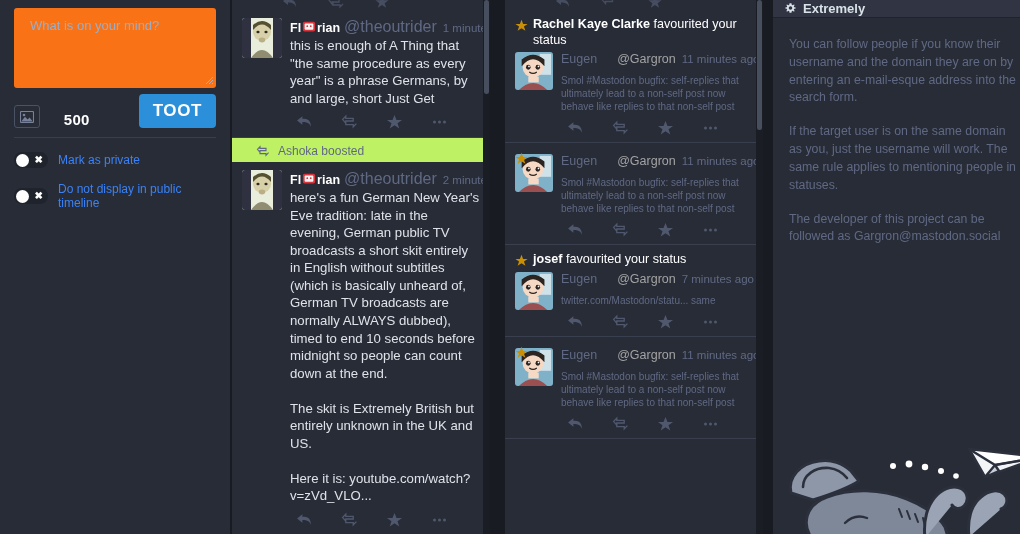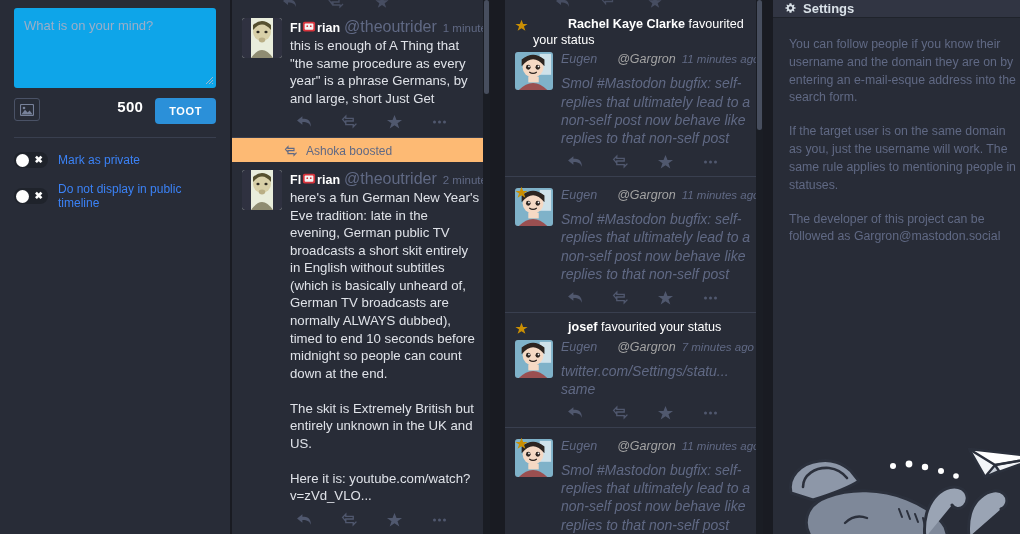--- a/index.html
+++ b/index.html
@@ -19,40 +19,40 @@
   
   .col-compose {
     width: 230px; height: 534px;
     background: #282c37;
     padding: 8px 14px 0 14px;
     flex: 0 0 230px;
     position: relative;
   }
   .compose-textarea {
     width: 202px; height: 80px;
-    background: #0ea5e9;
+    background: #f97316;
     border: 0; outline: 0;
     resize: none;
     border-radius: 3px;
     font-family: "Liberation Sans", sans-serif;
     font-size: 13px;
     color: #282c37;
-    padding: 9px 10px;
+    padding: 9px 16px;
     display: block;
     line-height: 1.4;
   }
   .compose-textarea::placeholder { color: #9baec8; }
   .resize-grip {
     position: absolute;
     right: 16px; top: 76px;
     width: 9px; height: 9px;
     pointer-events: none;
   }
   .compose-row {
-    display: flex; align-items: flex-start;
+    display: flex; align-items: flex-end;
     margin-top: 10px;
     height: 30px;
   }
   .upload-btn {
     width: 26px; height: 23px;
     border: 1px solid #4a5266;
     border-radius: 3px;
     display: flex; align-items: center; justify-content: center;
     background: transparent;
     cursor: pointer;
@@ -63,26 +63,27 @@
     font-size: 15px;
     font-weight: bold;
     margin-right: 12px;
     letter-spacing: .3px;
   }
   .toot-btn {
     background: #2b90d9;
     color: #fff;
     border: 0;
     border-radius: 4px;
-    font-size: 11px;
+    font-size: 17px;
     font-weight: bold;
     letter-spacing: .6px;
     padding: 7px 14px;
     cursor: pointer;
     font-family: "Liberation Sans", sans-serif;
+    margin-left: 37px;
   }
   .compose-divider {
     height: 1px; background: #393f4f;
     margin: 9px 0 0 0;
   }
   .toggle-row {
     display: flex; align-items: center;
     margin-top: 14px;
     cursor: pointer;
   }
@@ -132,22 +133,22 @@
   .status {
     border-bottom: 1px solid #393f4f;
     padding: 8px 10px 5px 10px;
     display: flex;
     background: #282c37;
   }
   .boost-line {
     display: flex; align-items: center;
     color: #606984;
     font-size: 12px;
-    padding: 6px 10px 4px 52px;
-    background: #fdba74;
+    padding: 6px 10px 4px 24px;
+    background: #bef264;
     border-bottom: 0;
   }
   .boost-line .boost-ico { margin-right: 8px; display:flex; }
   .avatar {
     width: 40px; height: 40px;
     flex: 0 0 40px;
     border-radius: 3px;
     margin-right: 8px;
     overflow: hidden;
     background: #393f4f;
@@ -208,28 +209,28 @@
     padding-left: 18px;
     margin-bottom: 4px;
     position: relative;
   }
   .notif-star {
     position: absolute; left: 0; top: 1px;
   }
   .notif-head-text {
     color: #fff; font-size: 12.6px; line-height: 1.25;
   }
-  .notif-head-text b { font-weight: bold; margin-left: 35px; }
+  .notif-head-text b { font-weight: bold; }
   .notif-head-text span.light { font-weight: normal; }
-  .notif-body { display: flex; font-style: italic; }
+  .notif-body { display: flex; }
   .notif-body .avatar { width: 38px; height: 38px; flex: 0 0 38px; }
   .muted-name { color: #606984; font-size: 12.5px; font-weight: normal; }
   .muted-acct { color: #a3a3a3; font-size: 12.5px; margin-left: 20px; }
   .notif-text {
-    color: #606984; font-size: 14px; line-height: 1.3;
+    color: #606984; font-size: 10px; line-height: 1.3;
     word-wrap: break-word;
     margin-top: 8px;
   }
 
   
   .col-settings {
     width: 265px; flex: 0 0 265px;
     height: 534px;
     background: #282c37;
     margin-left: 10px;
@@ -611,21 +612,21 @@
             <path d="M4 40 Q19 25 34 40 Z" fill="#9a4f50"></path>
             <rect x="14" y="26" width="11" height="6" fill="#f5d9c4"></rect>
           </svg>
         </div>
         <div class="status-body">
           <div class="status-head">
             <span class="muted-name">Eugen</span>
             <span class="muted-acct">@Gargron</span>
             <span class="ts">7 minutes ago</span>
           </div>
-          <div class="notif-text">twitter.com/Settings/statu... same</div>
+          <div class="notif-text">twitter.com/Mastodon/statu... same</div>
           <div class="actions">
             <span class="act">
                 <svg width="17" height="15" viewBox="0 0 16 14">
                   <path d="M6 2 L1 6 L6 10 L6 7.5 C11 7.5 13 9 14 12 C14 6 11 4.5 6 4.5 Z" fill="#606984"></path>
                 </svg>
               </span>
             <span class="act">
                 <svg width="17" height="15" viewBox="0 0 16 14">
                   <path d="M1.5 5 L4.5 2 L4.5 4 L11.5 4 L11.5 6.5 L4.5 6.5 L4.5 8.5 Z M14.5 9 L11.5 12 L11.5 10 L4.5 10 L4.5 7.5" fill="none" stroke="#606984" stroke-width="1.25"></path>
                 </svg>
@@ -710,21 +711,21 @@
   </div>
 
   <div class="col-settings">
     <div class="settings-header">
       <span class="gear">
         <svg width="11" height="11" viewBox="0 0 16 16">
           <path d="M8 0.5 L9.4 0.5 L9.8 2.6 L11.3 3.2 L13 2 L14 3 L12.8 4.7 L13.4 6.2 L15.5 6.6 L15.5 8 L13.4 8.4 L12.8 9.9 L14 11.6 L13 12.6 L11.3 11.4 L9.8 12 L9.4 14.1 L8 14.1 L6.6 14.1 L6.2 12 L4.7 11.4 L3 12.6 L2 11.6 L3.2 9.9 L2.6 8.4 L0.5 8 L0.5 6.6 L2.6 6.2 L3.2 4.7 L2 3 L3 2 L4.7 3.2 L6.2 2.6 L6.6 0.5 Z" fill="#d9e1e8"></path>
           <circle cx="8" cy="7.3" r="2.6" fill="#313543"></circle>
         </svg>
       </span>
-      <span>Settings</span>
+      <span>Extremely</span>
     </div>
     <div class="settings-body">
       <p>You can follow people if you know their username and the domain they are on by entering an e-mail-esque address into the search form.</p>
       <p>If the target user is on the same domain as you, just the username will work. The same rule applies to mentioning people in statuses.</p>
       <p>The developer of this project can be followed as Gargron@mastodon.social</p>
     </div>
 
     <svg class="elephant" viewBox="0 0 275 135">
 
       <path d="M18 88 C14 72 28 58 46 56 C58 54 70 58 78 66 L86 76 C74 84 56 90 40 95 Z" fill="#8d97a8" stroke="#2b303c" stroke-width="3" stroke-linejoin="round"></path>

